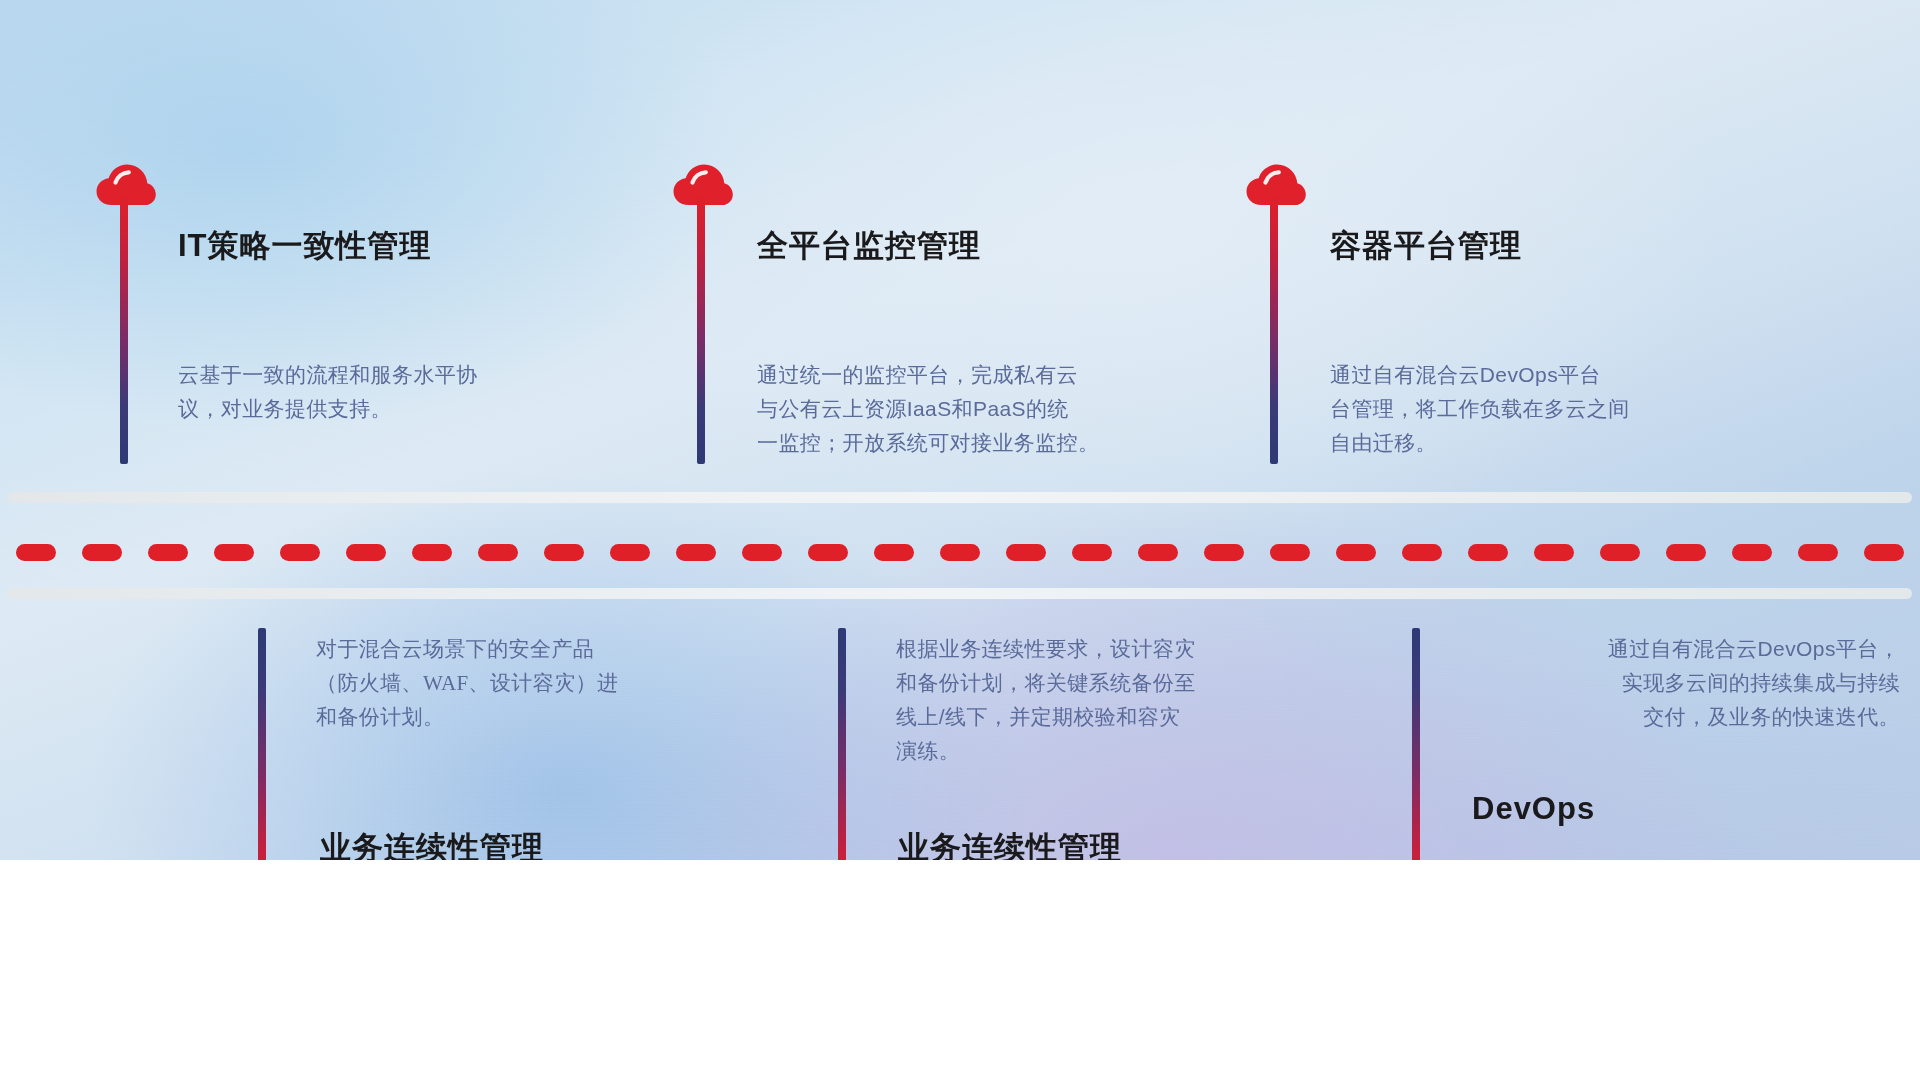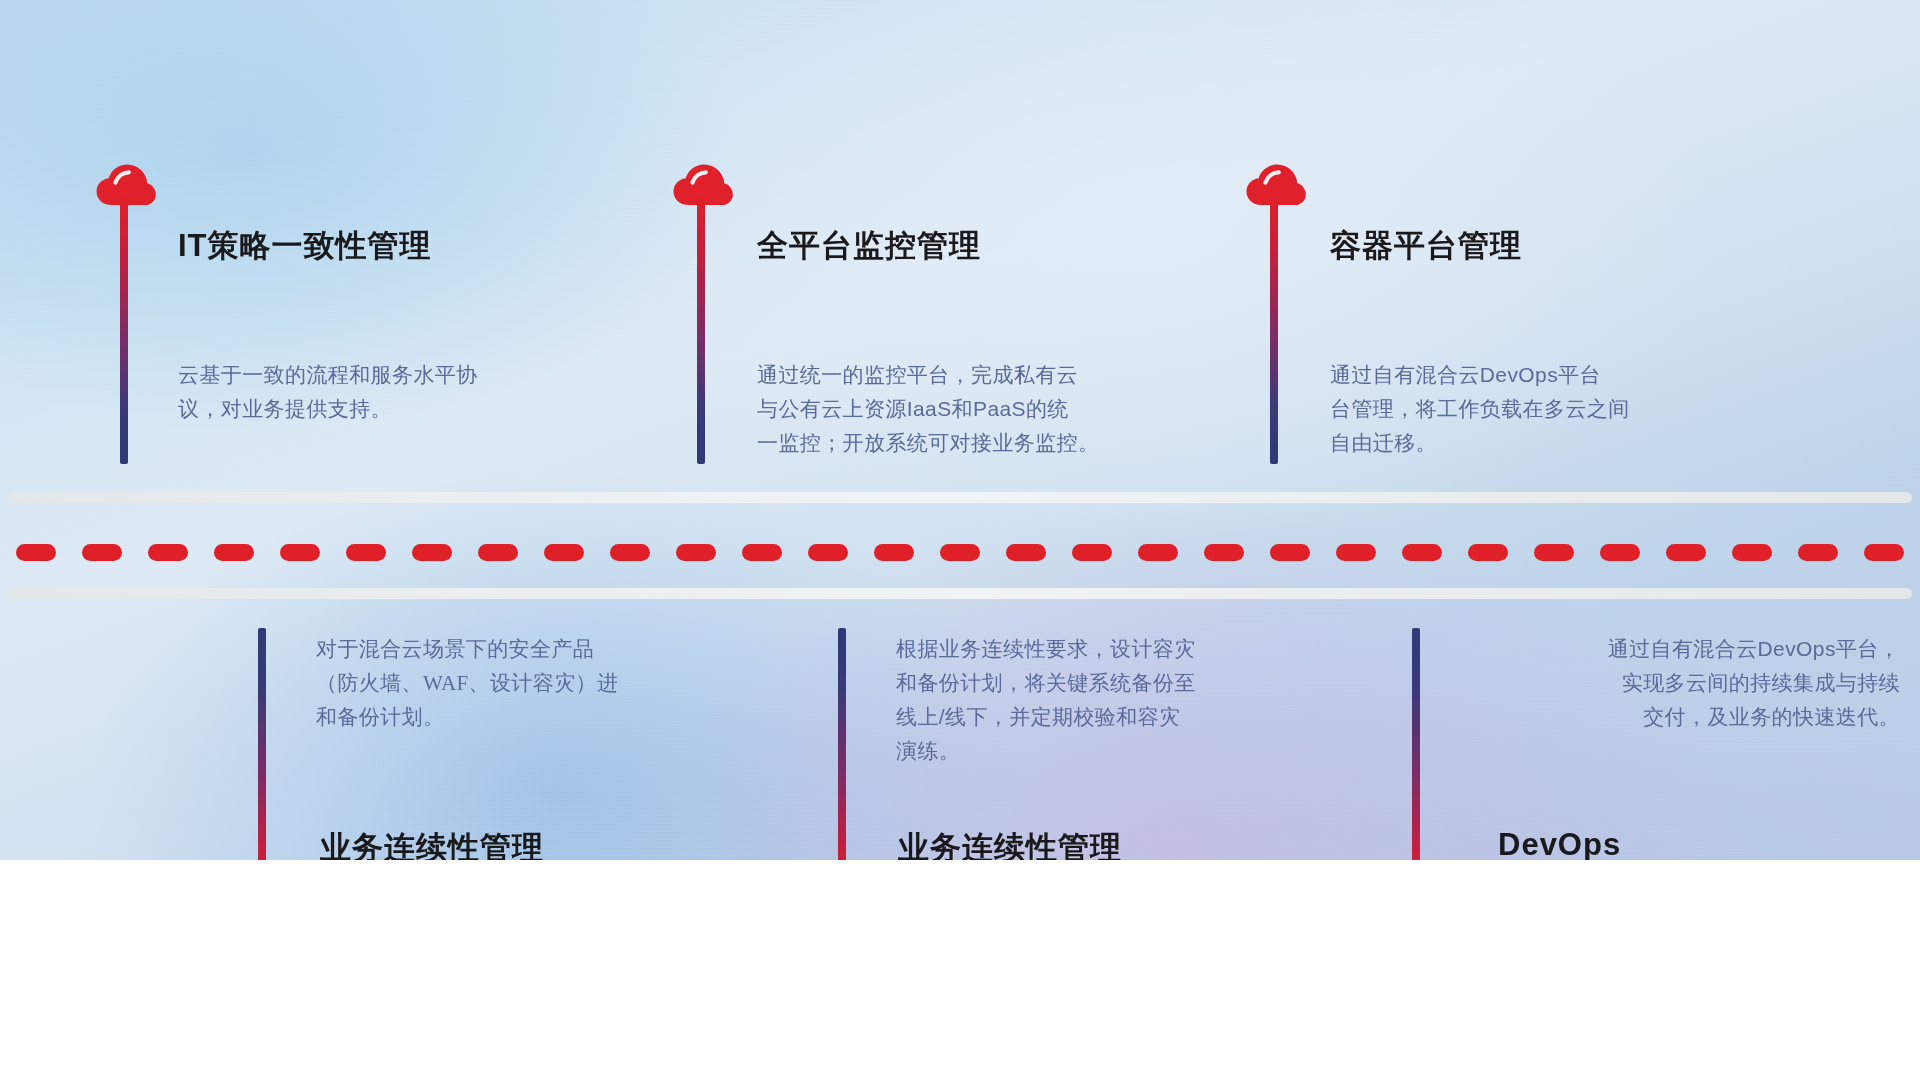--- a/index.html
+++ b/index.html
@@ -203,21 +203,21 @@
     </svg>
   </div>
 
   <div class="col">
     <div class="stem up" style="left:1412px; top:628px; height:280px;"></div>
     <div class="body" style="left:1470px; top:632px; width:430px;text-align:right;">
       <p>通过自有混合云DevOps平台，</p>
       <p>实现多云间的持续集成与持续</p>
       <p>交付，及业务的快速迭代。</p>
     </div>
-    <div class="title" style="left:1472px; top:827px;margin-left:26px;">DevOps</div>
+    <div class="title" style="left:1472px; top:791px;">DevOps</div>
     <svg class="cloud" style="left:1387px; top:900px;" viewBox="0 0 62 44">
       <path d="M16.5 43 C7.4 43 1.5 36.8 1.5 29.5 C1.5 22.6 6.8 17.2 13.6 16.3
                C16.2 8.2 23.6 2.5 32.3 2.5 C42.9 2.5 51.6 10.8 52.3 21.2
                C57.4 22.6 60.8 27.1 60.8 32.4 C60.8 38.3 56.1 43 50.2 43 Z" fill="#e0202b"></path>
       <path d="M20.5 20.5 C22.6 14.5 27.8 10.5 33.8 10.3" fill="none" stroke="#ffffff" stroke-width="4.2" stroke-linecap="round" opacity="0.92"></path>
     </svg>
   </div>
 
 </div>
 

